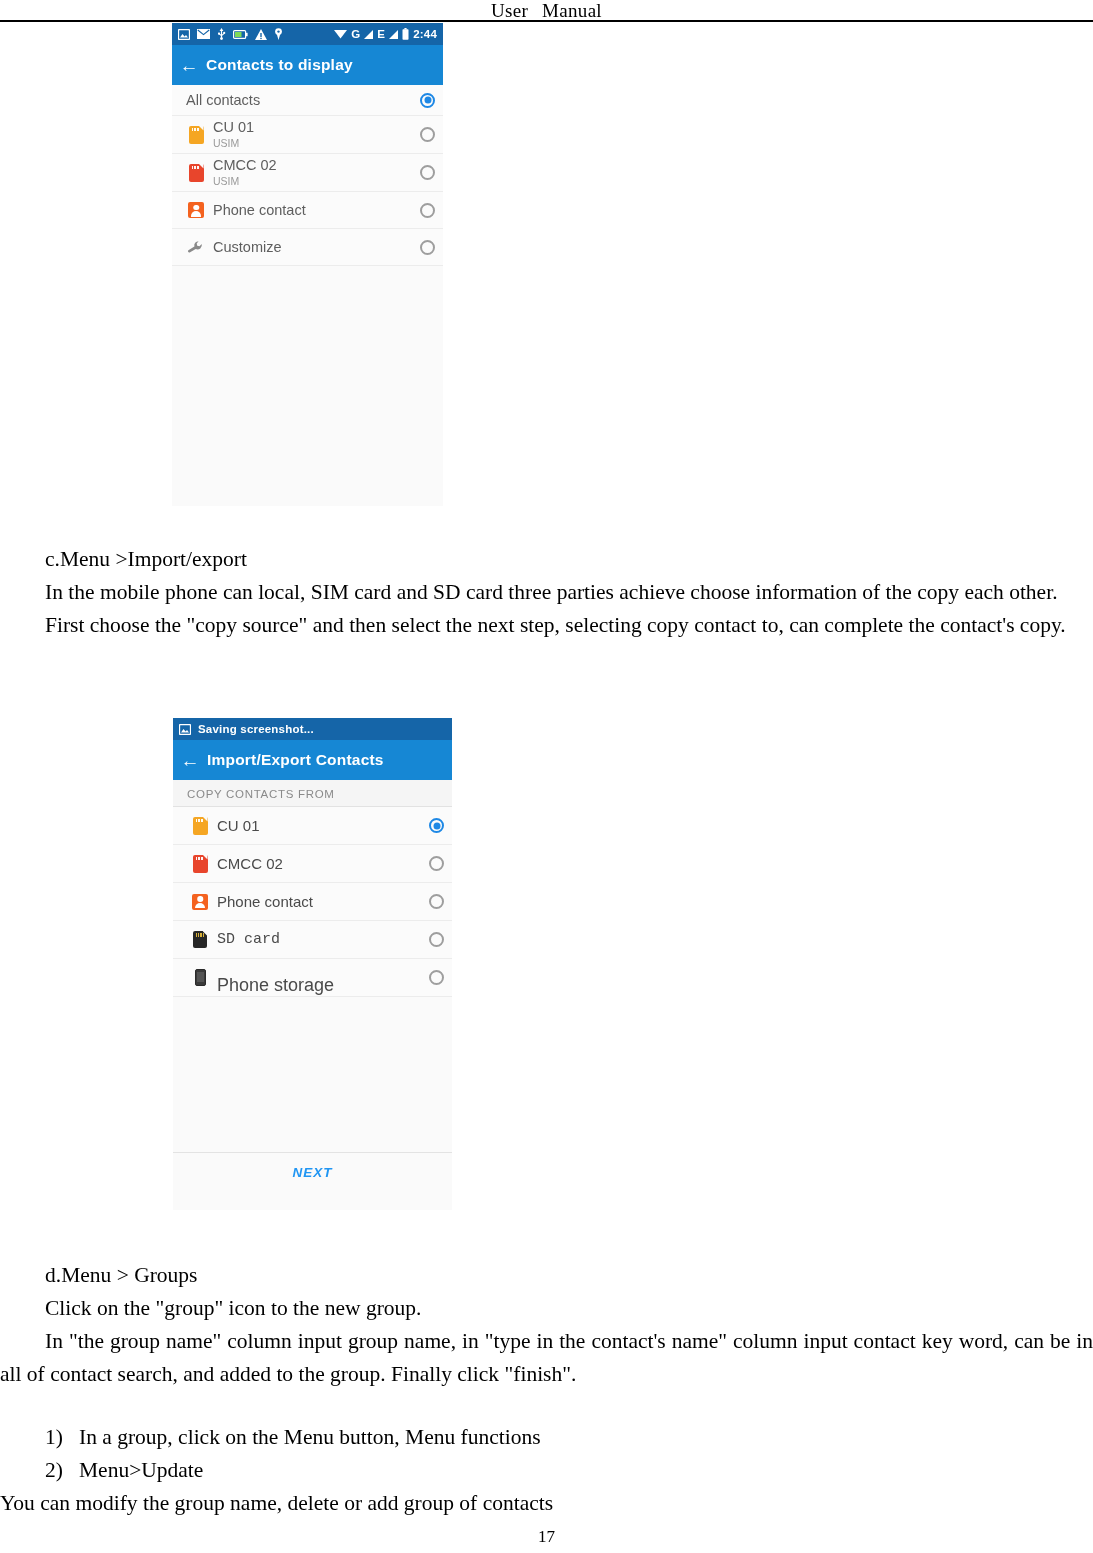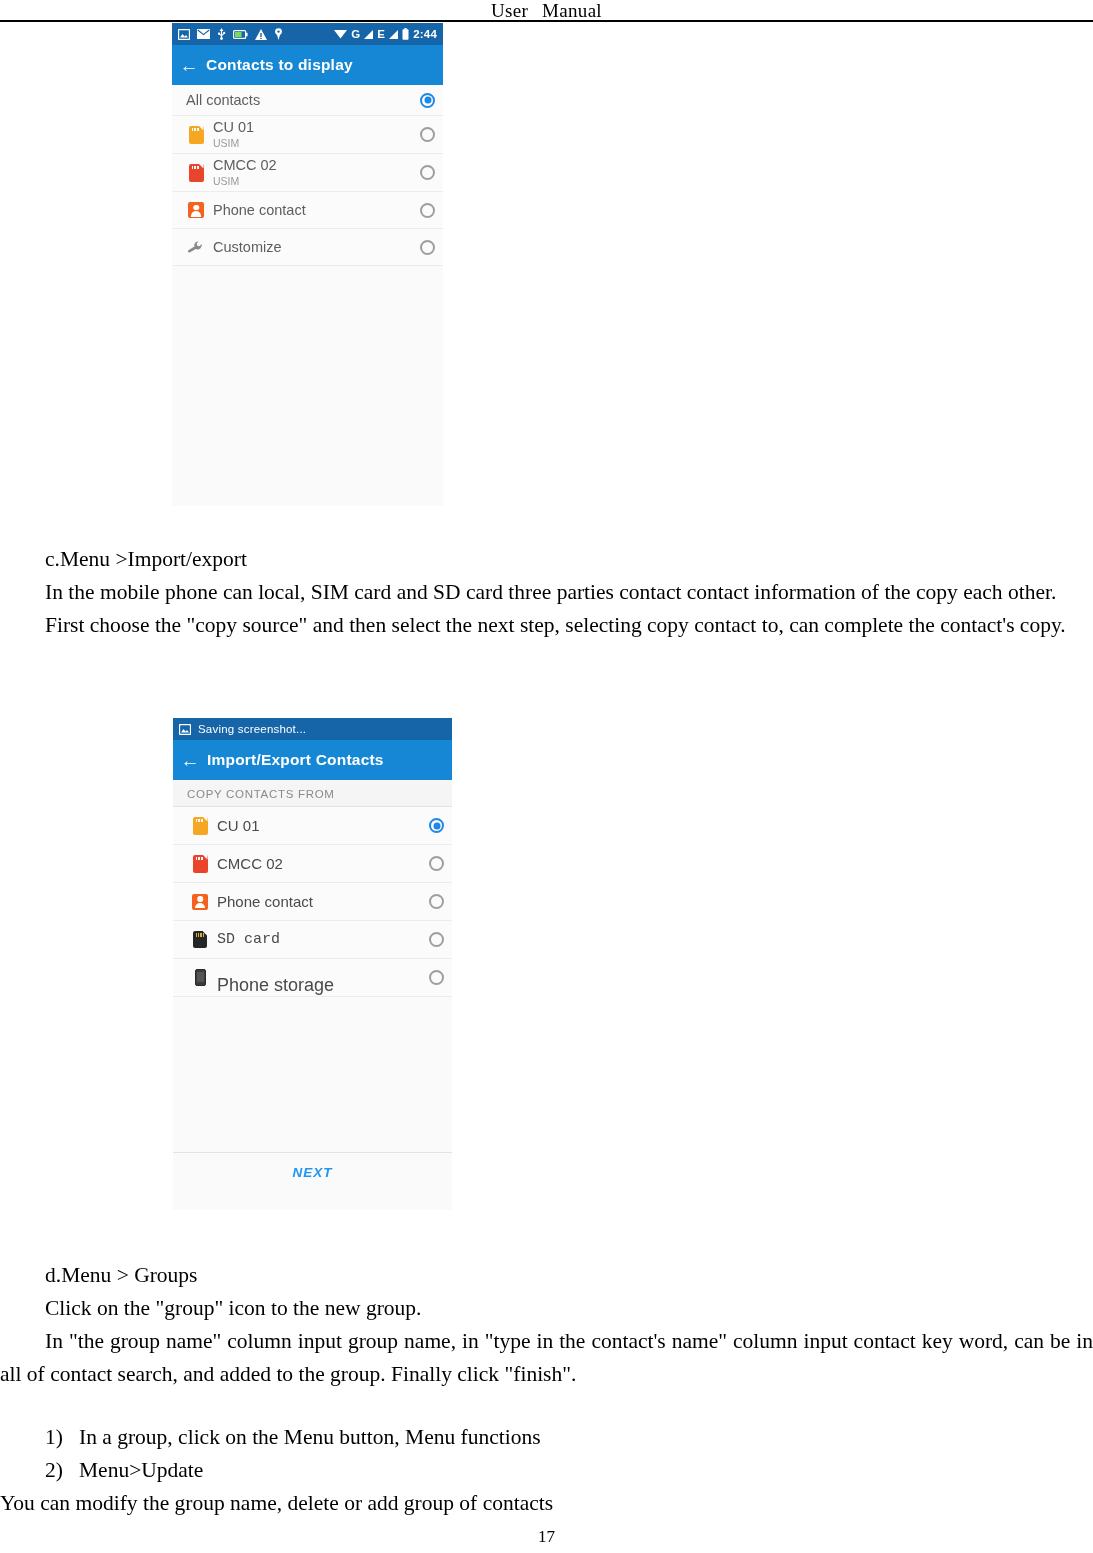--- a/index.html
+++ b/index.html
@@ -328,35 +328,35 @@
         </div>
         <div class="radio"></div>
       </div>
 
     </div>
     <div class="filler" style="height:260px;"></div>
   </div>
 
   <div class="body-text" style="top:543px;">
     <p class="para indent">c.Menu &gt;Import/export</p>
-    <p class="para indent">In the mobile phone can local, SIM card and SD card three parties contact contact information of the copy each other.</p>
+    <p class="para indent">In the mobile phone can local, SIM card and SD card three parties achieve choose information of the copy each other.</p>
     <p class="para indent">First choose the "copy source" and then select the next step, selecting copy contact to, can complete the contact's copy.</p>
   </div>
 
   <div class="shot" style="left:173px;top:718px;width:279px;height:492px;">
 
     <div class="statusbar" style="height:22px;">
       <span class="sb-left">
         <span class="sb-ico">
           <svg width="12" height="11" viewBox="0 0 12 11">
               <rect x="0.5" y="0.5" width="11" height="10" rx="1" fill="none" stroke="#fff" stroke-width="1.3"></rect>
               <path d="M2 8.5 L4.5 5 L6.6 7.6 L8 6 L10 8.5 Z" fill="#fff"></path>
             </svg>
         </span>
-        <span class="sb-txt" style="font-weight:normal;">Saving screenshot...</span>
+        <span class="sb-txt" style="font-weight:bold;">Saving screenshot...</span>
       </span>
       <span class="sb-spacer"></span>
     </div>
 
     <div class="appbar" style="height:40px;">
       <span class="back">←</span>
       <span class="title">Import/Export Contacts</span>
     </div>
 
     <div class="sectionhdr">COPY CONTACTS FROM</div>

